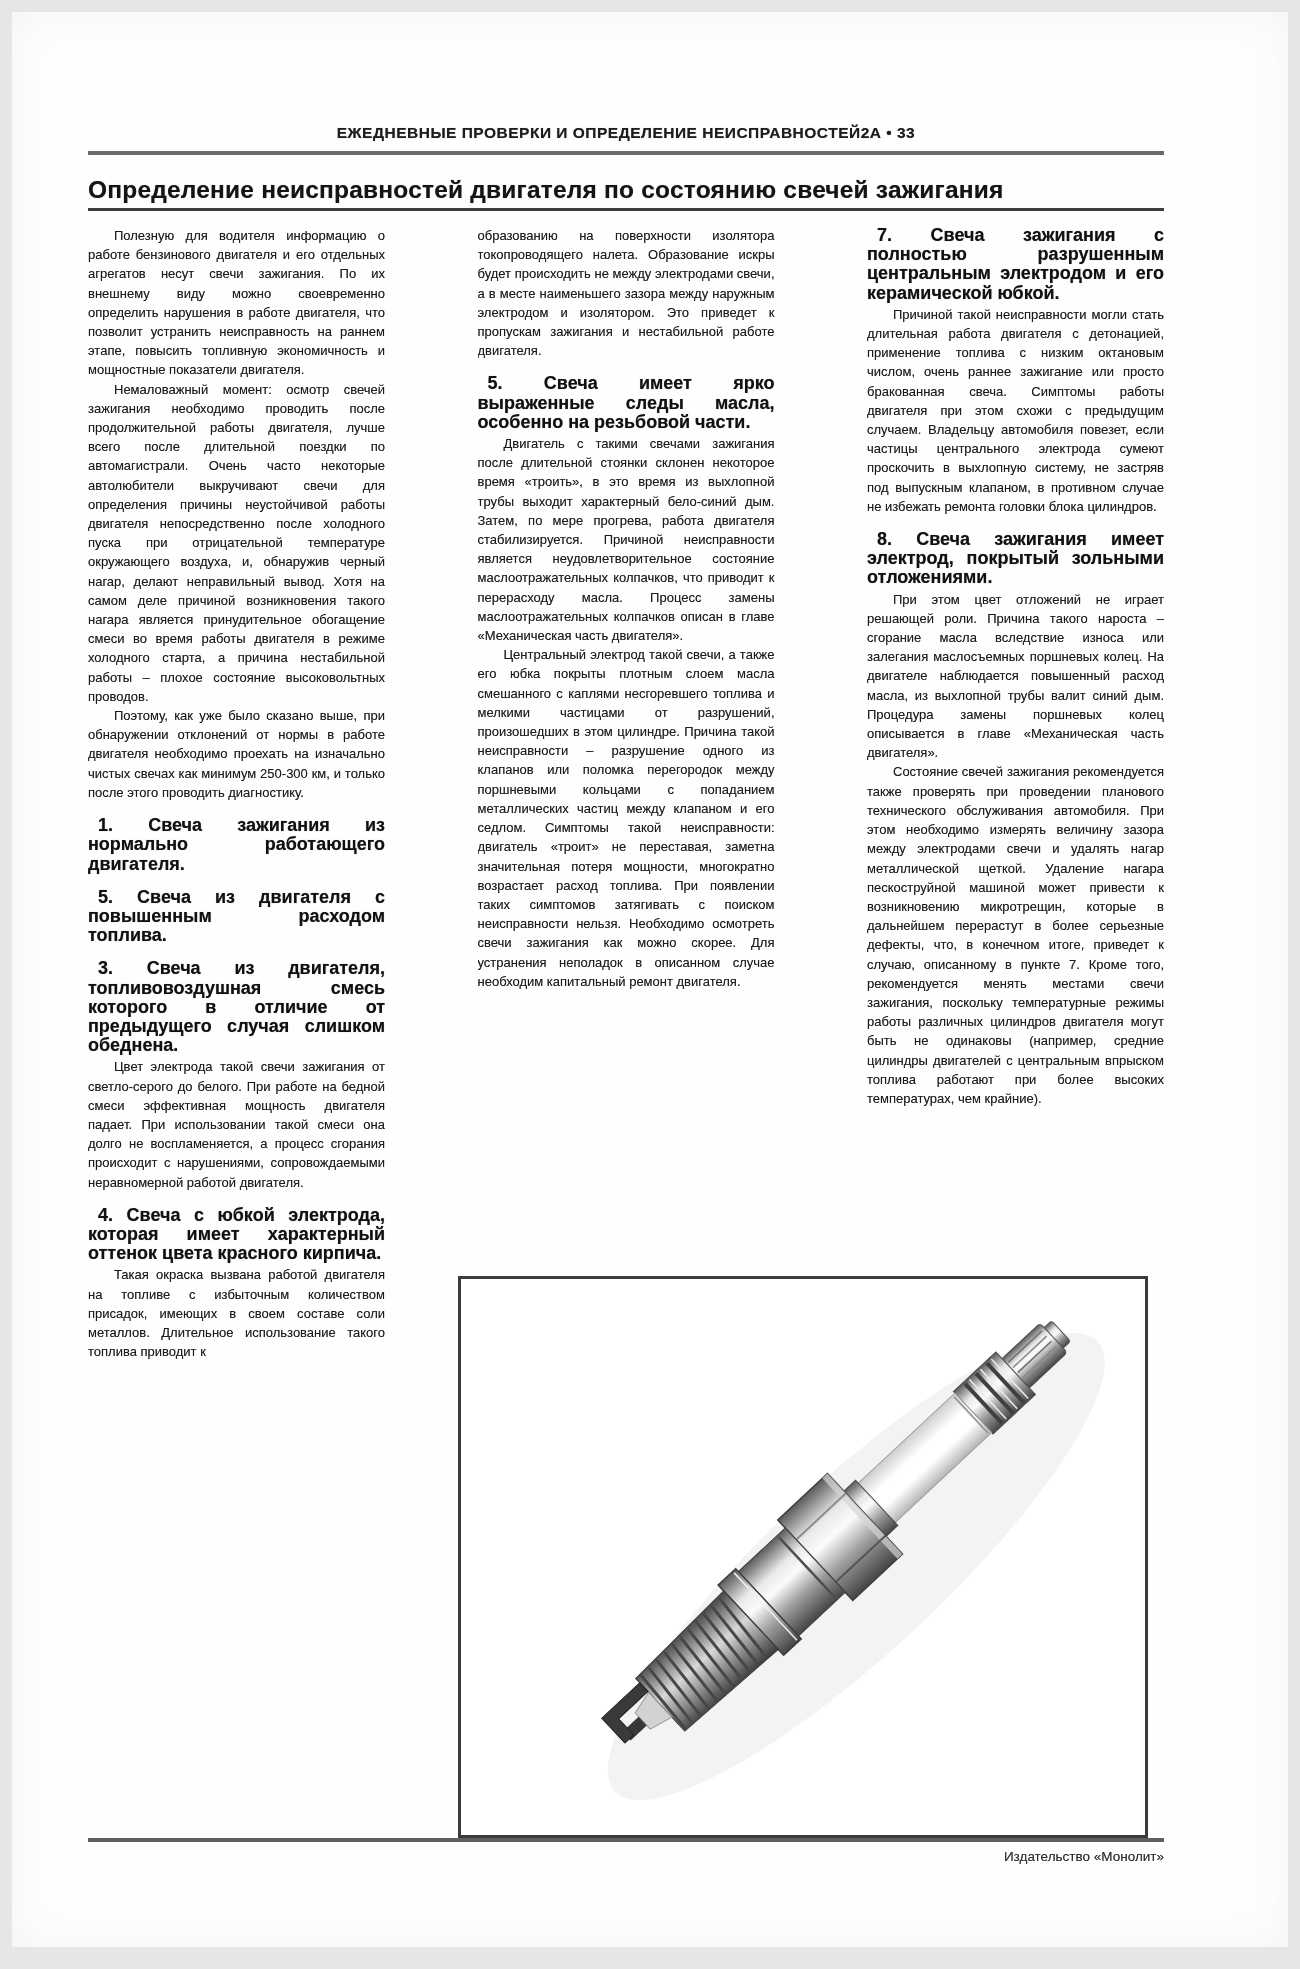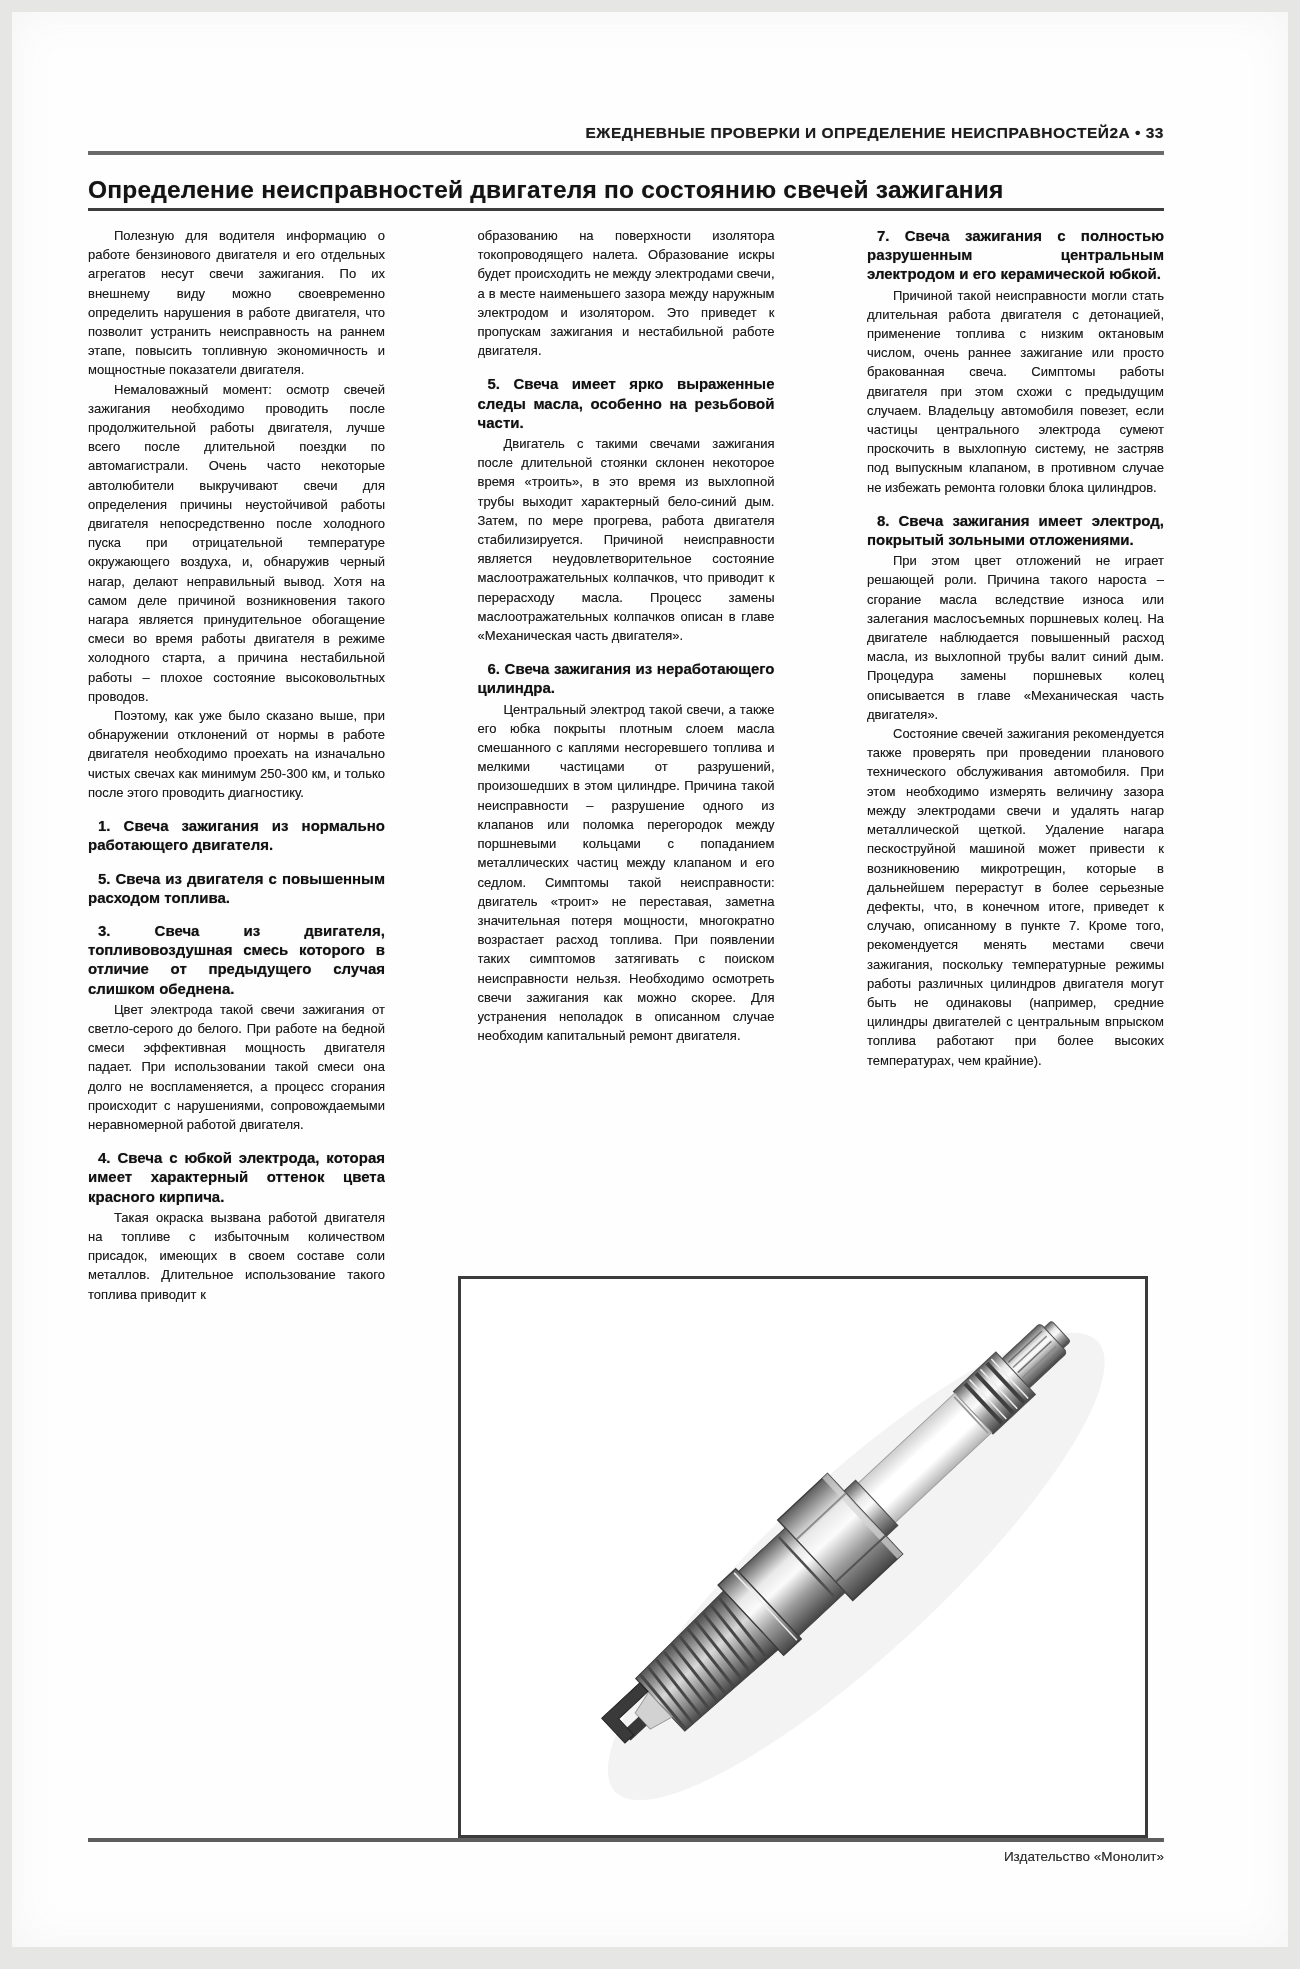--- a/index.html
+++ b/index.html
@@ -13,21 +13,21 @@
   .page {
     position:absolute; left:12px; top:12px;
     width:1276px; height:1935px;
     background:#fefefe;
     box-shadow: inset 0 0 45px rgba(110,110,110,0.07);
   }
   .content { position:absolute; left:76px; top:0; width:1076px; }
 
   .hdr {
     margin-top:112px;
-    display:flex; justify-content:flex-end; align-items:baseline;
+    display:flex; justify-content:center; align-items:baseline;
     font-weight:bold; font-size:15.5px; letter-spacing:0.5px; color:#1d1d1d;
     text-shadow:0 0 0.7px rgba(25,25,25,0.55);
   }
   .hdr-rule { margin-top:9px; height:4px; background:#6a6a6a; }
 
   .title {
     margin-top:21px;
     font-size:24.5px; font-weight:bold; letter-spacing:0.2px; color:#141414;
     border-bottom:3px solid #3d3d3d; padding-bottom:4px;
     text-shadow:0 0 0.8px rgba(20,20,20,0.5);
@@ -40,21 +40,21 @@
   }
   .col {
     width:297px; overflow:hidden;
     text-align:justify;
     font-size:13px; line-height:19.2px; color:#1c1c1c;
     text-shadow:0 0 0.6px rgba(30,30,30,0.5);
   }
   .col p { text-indent:26px; }
   .col p.cont { text-indent:0; }
   .col h3 {
-    font-size:15px; line-height:19.2px;
+    font-size:18px; line-height:19.2px;
     text-indent:10px; text-align:justify;
     margin-top:14px; margin-bottom:2px;
     color:#111;
     text-shadow:0 0 0.8px rgba(15,15,15,0.55);
   }
   .col h3.first { margin-top:0; }
 
   .figure {
     position:absolute; left:370px; top:1050px;
     width:690px; height:562px;
@@ -96,21 +96,20 @@
         <h3>3. Свеча из двигателя, топливовоздушная смесь которого в отличие от предыдущего случая слишком обеднена.</h3>
         <p>Цвет электрода такой свечи зажигания от светло-серого до белого. При работе на бедной смеси эффективная мощность двигателя падает. При использовании такой смеси она долго не воспламеняется, а процесс сгорания происходит с нарушениями, сопровождаемыми неравномерной работой двигателя.</p>
         <h3>4. Свеча с юбкой электрода, которая имеет характерный оттенок цвета красного кирпича.</h3>
         <p>Такая окраска вызвана работой двигателя на топливе с избыточным количеством присадок, имеющих в своем составе соли металлов. Длительное использование такого топлива приводит к</p>
       </div>
 
       <div class="col">
         <p class="cont">образованию на поверхности изолятора токопроводящего налета. Образование искры будет происходить не между электродами свечи, а в месте наименьшего зазора между наружным электродом и изолятором. Это приведет к пропускам зажигания и нестабильной работе двигателя.</p>
         <h3>5. Свеча имеет ярко выраженные следы масла, особенно на резьбовой части.</h3>
         <p>Двигатель с такими свечами зажигания после длительной стоянки склонен некоторое время «троить», в это время из выхлопной трубы выходит характерный бело-синий дым. Затем, по мере прогрева, работа двигателя стабилизируется. Причиной неисправности является неудовлетворительное состояние маслоотражательных колпачков, что приводит к перерасходу масла. Процесс замены маслоотражательных колпачков описан в главе «Механическая часть двигателя».</p>
-        <h3>6. Свеча зажигания из неработающего цилиндра.</h3>
         <p>Центральный электрод такой свечи, а также его юбка покрыты плотным слоем масла смешанного с каплями несгоревшего топлива и мелкими частицами от разрушений, произошедших в этом цилиндре. Причина такой неисправности – разрушение одного из клапанов или поломка перегородок между поршневыми кольцами с попаданием металлических частиц между клапаном и его седлом. Симптомы такой неисправности: двигатель «троит» не переставая, заметна значительная потеря мощности, многократно возрастает расход топлива. При появлении таких симптомов затягивать с поиском неисправности нельзя. Необходимо осмотреть свечи зажигания как можно скорее. Для устранения неполадок в описанном случае необходим капитальный ремонт двигателя.</p>
       </div>
 
       <div class="col">
         <h3 class="first">7. Свеча зажигания с полностью разрушенным центральным электродом и его керамической юбкой.</h3>
         <p>Причиной такой неисправности могли стать длительная работа двигателя с детонацией, применение топлива с низким октановым числом, очень раннее зажигание или просто бракованная свеча. Симптомы работы двигателя при этом схожи с предыдущим случаем. Владельцу автомобиля повезет, если частицы центрального электрода сумеют проскочить в выхлопную систему, не застряв под выпускным клапаном, в противном случае не избежать ремонта головки блока цилиндров.</p>
         <h3>8. Свеча зажигания имеет электрод, покрытый зольными отложениями.</h3>
         <p>При этом цвет отложений не играет решающей роли. Причина такого нароста – сгорание масла вследствие износа или залегания маслосъемных поршневых колец. На двигателе наблюдается повышенный расход масла, из выхлопной трубы валит синий дым. Процедура замены поршневых колец описывается в главе «Механическая часть двигателя».</p>
         <p>Состояние свечей зажигания рекомендуется также проверять при проведении планового технического обслуживания автомобиля. При этом необходимо измерять величину зазора между электродами свечи и удалять нагар металлической щеткой. Удаление нагара пескоструйной машиной может привести к возникновению микротрещин, которые в дальнейшем перерастут в более серьезные дефекты, что, в конечном итоге, приведет к случаю, описанному в пункте 7. Кроме того, рекомендуется менять местами свечи зажигания, поскольку температурные режимы работы различных цилиндров двигателя могут быть не одинаковы (например, средние цилиндры двигателей с центральным впрыском топлива работают при более высоких температурах, чем крайние).</p>
       </div>

